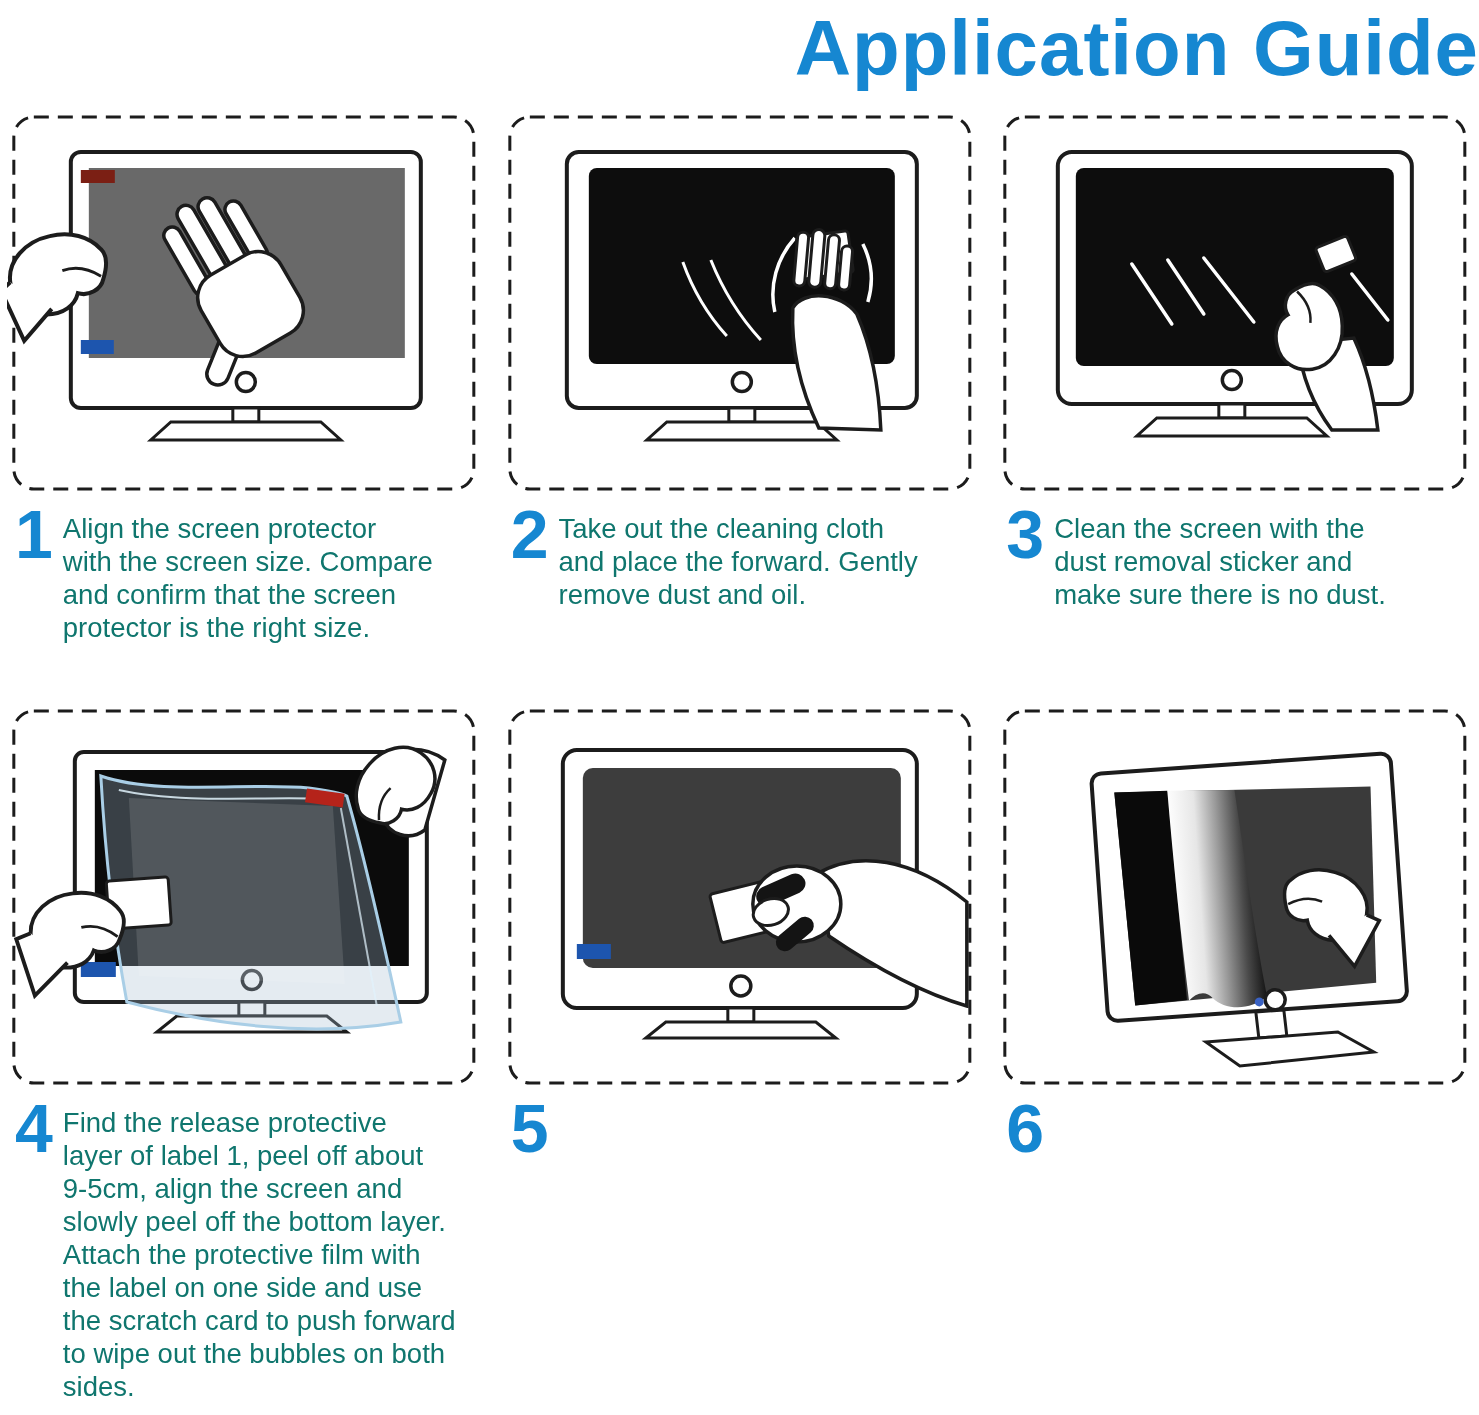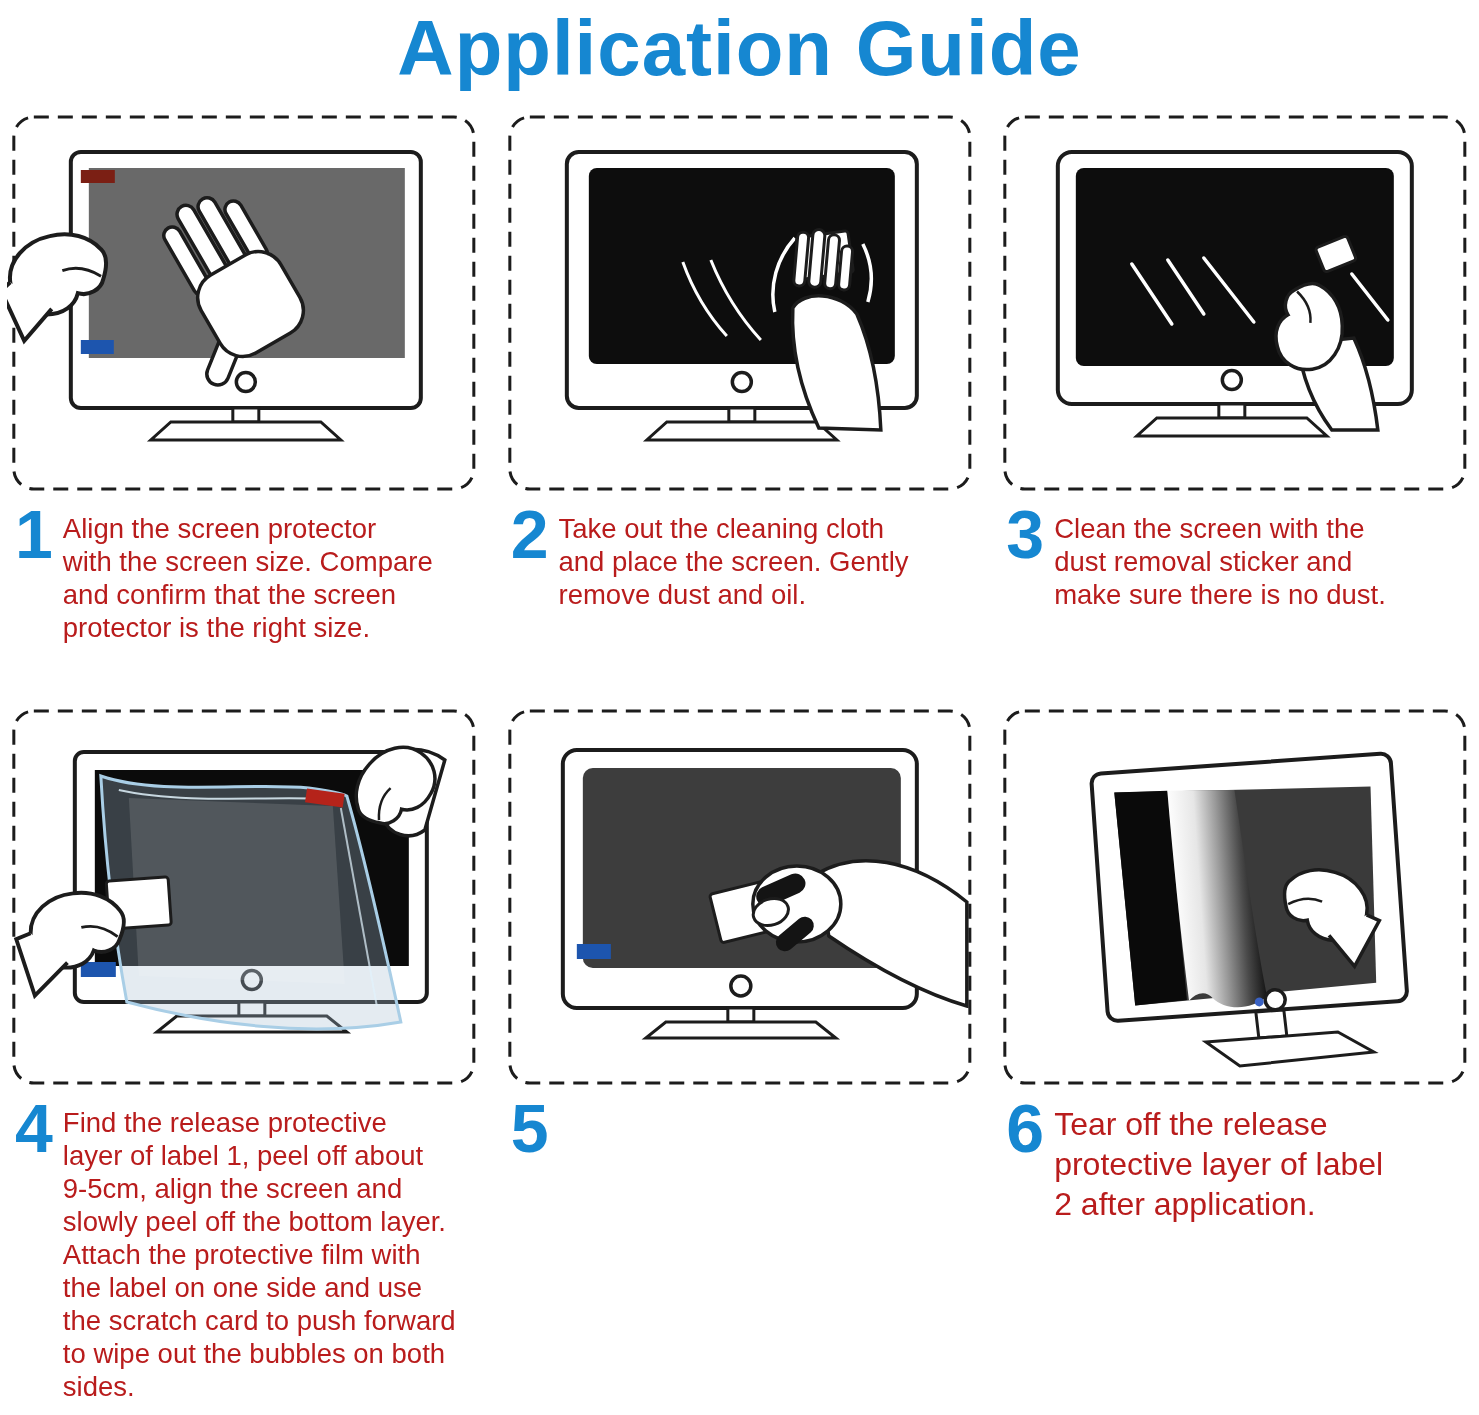--- a/index.html
+++ b/index.html
@@ -3,21 +3,21 @@
 <meta charset="utf-8">
 <style>
   html,body{margin:0;padding:0;background:#ffffff;}
   body{
     width:1479px;height:1415px;
     font-family:"Liberation Sans","DejaVu Sans",sans-serif;
     color:#2d2d2d;overflow:hidden;
   }
   .page{width:1479px;height:1415px;}
   .page-title{
-    text-align:center;
+    text-align:right;
     font-size:78px;
     font-weight:bold;
     letter-spacing:1px;
     color:#1687d1;
     margin:4px 0 18px 0;
     line-height:1.15;
   }
   .guide-grid{
     display:grid;
     grid-template-columns:repeat(3,1fr);
@@ -46,21 +46,21 @@
     color:#1687d1;
     font-size:68px;
     font-weight:bold;
     line-height:0.85;
     margin:2px 10px 0 0;
     flex:0 0 auto;
   }
   .step-text{
     font-size:27.5px;
     line-height:1.2;
-    color:#b91c1c;
+    color:#0f766e;
     white-space:pre-line;
     padding-top:8px;
   }
   .step-6 .step-text{
     font-size:32px;
     line-height:1.25;
     padding-top:6px;
   }
 </style>
 </head>
@@ -158,21 +158,21 @@
     <div class="step step-1">
       <span class="step-number">1</span>
       <span class="step-text">Align the screen protector
 with the screen size. Compare
 and confirm that the screen
 protector is the right size.</span>
     </div>
     <div class="step step-2">
       <span class="step-number">2</span>
       <span class="step-text">Take out the cleaning cloth
-and place the screen. Gently
+and place the forward. Gently
 remove dust and oil.</span>
     </div>
     <div class="step step-3">
       <span class="step-number">3</span>
       <span class="step-text">Clean the screen with the
 dust removal sticker and
 make sure there is no dust.</span>
     </div>
   </div>
 
@@ -275,19 +275,16 @@
 Attach the protective film with
 the label on one side and use
 the scratch card to push forward
 to wipe out the bubbles on both sides.</span>
     </div>
     <div class="step step-5">
       <span class="step-number">5</span>
     </div>
     <div class="step step-6">
       <span class="step-number">6</span>
-      <span class="step-text">Tear off the release
-protective layer of label
-2 after application.</span>
     </div>
   </div>
 
 </div>
 
 </body></html>

